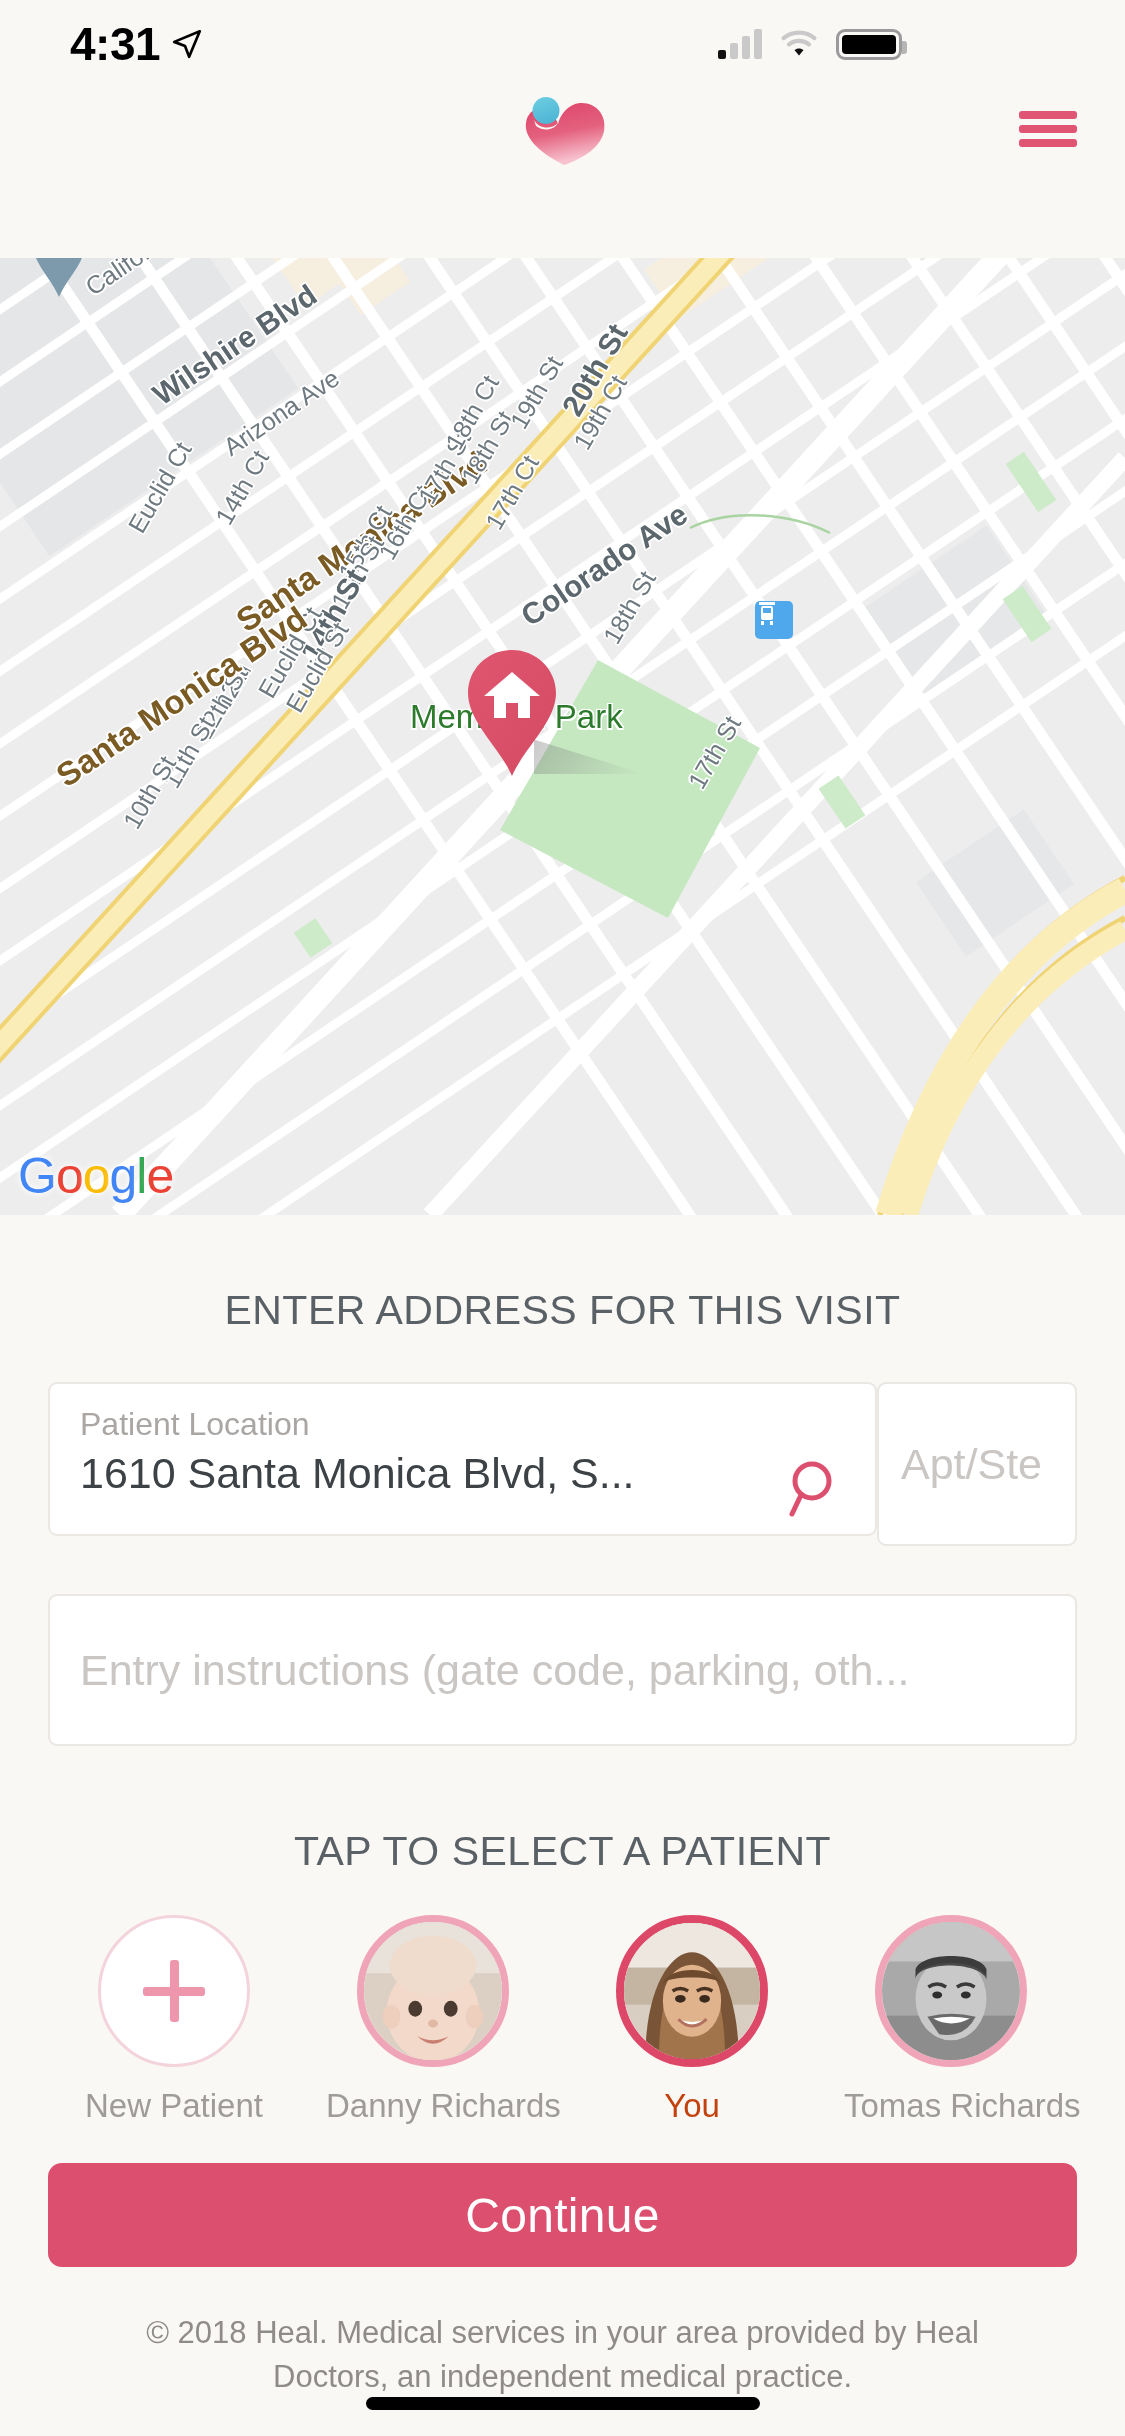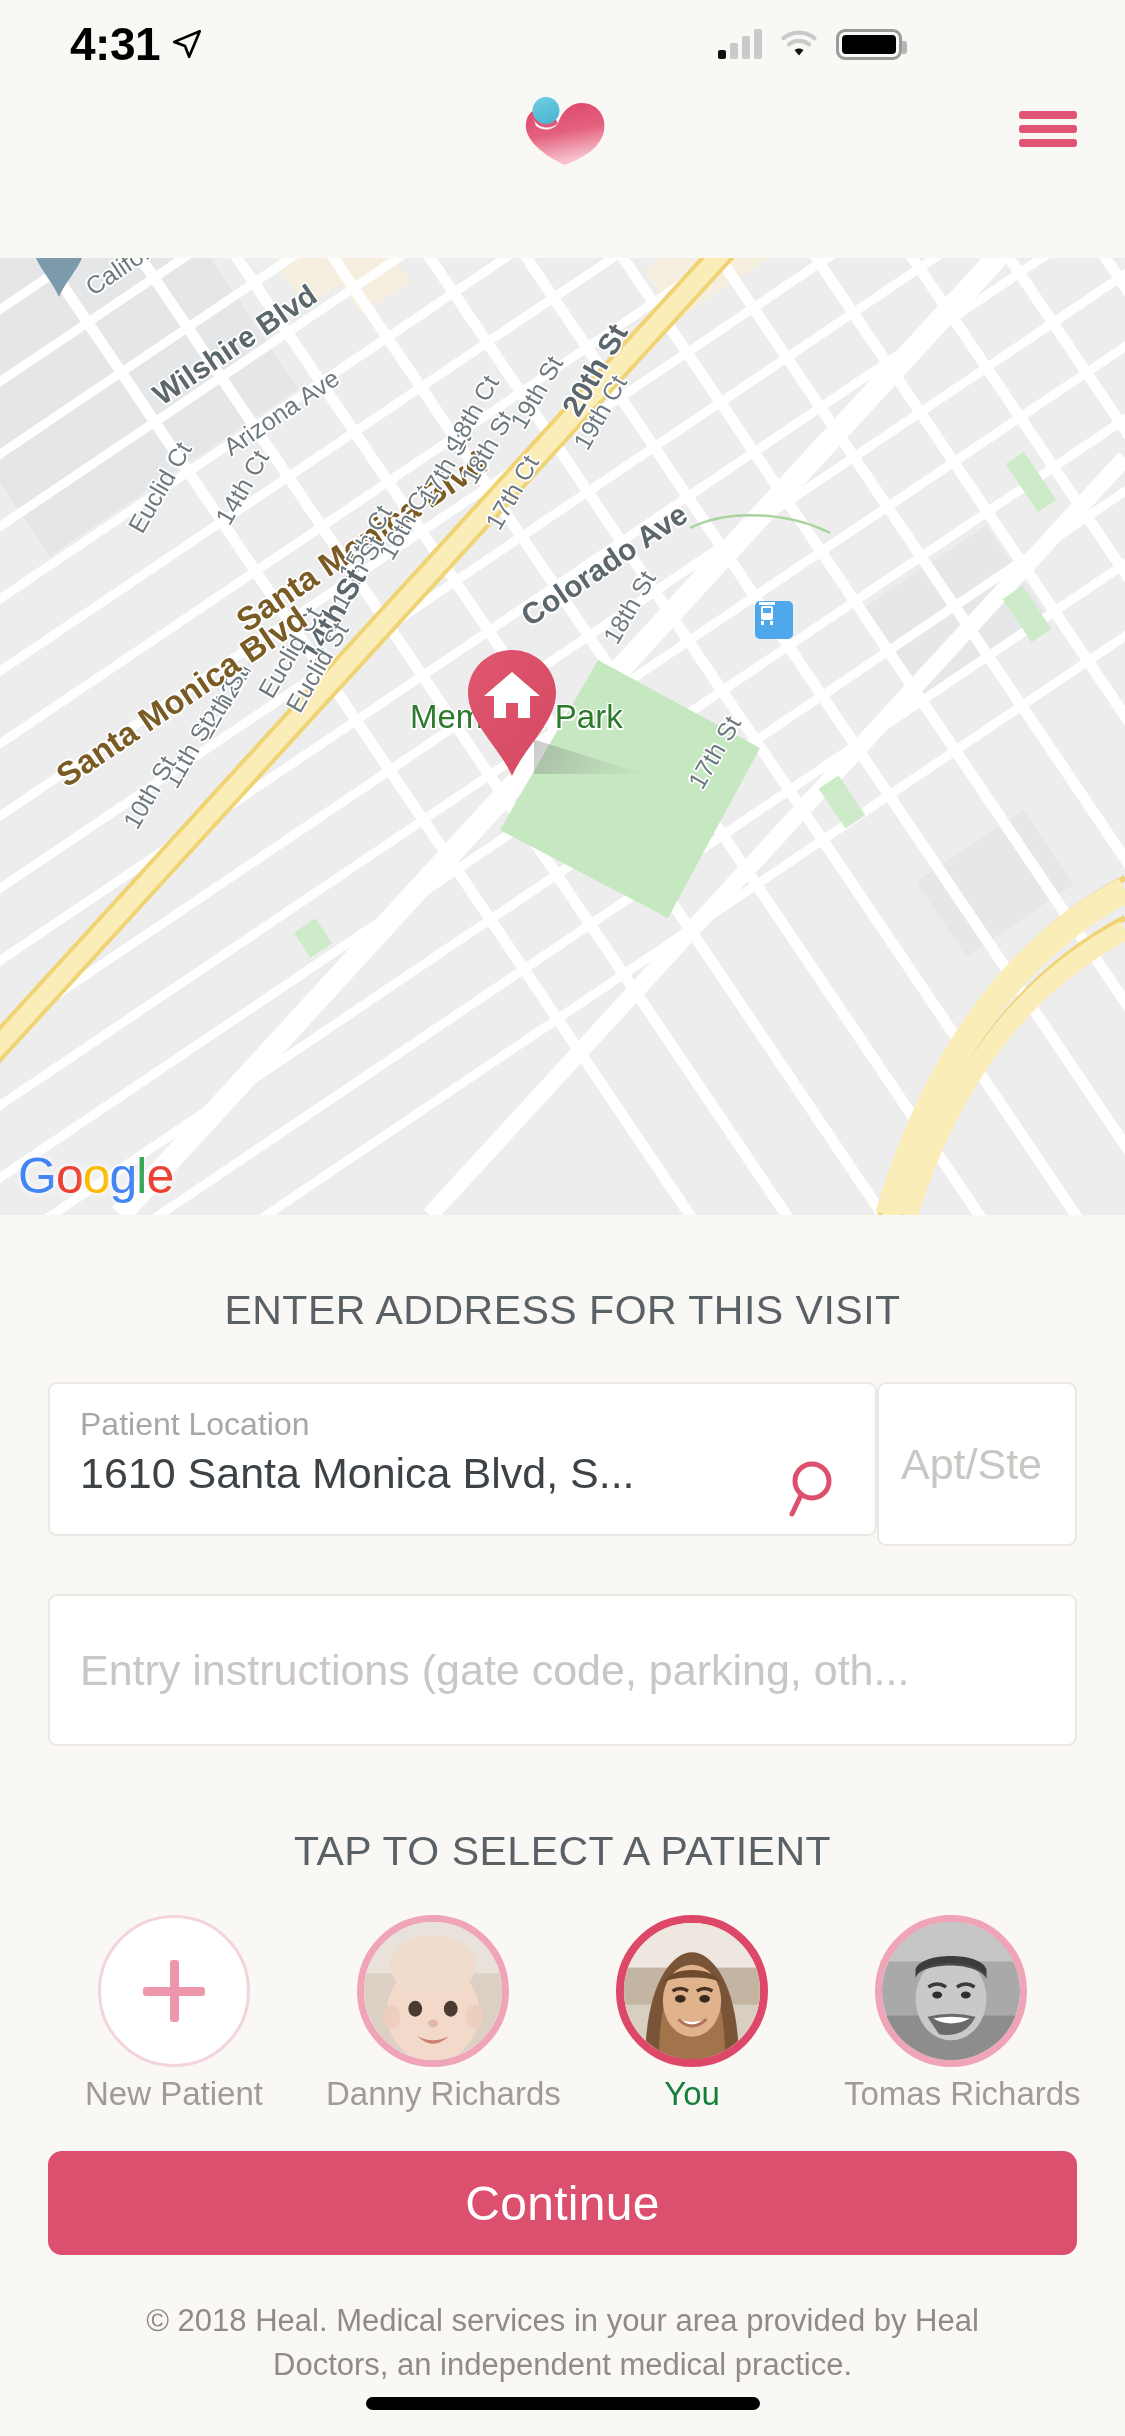--- a/index.html
+++ b/index.html
@@ -155,24 +155,24 @@
     display:flex; align-items:center; justify-content:center;
   }
   .plus { position:relative; width:62px; height:62px; }
   .plus::before, .plus::after {
     content:""; position:absolute; background:#EE96AC; border-radius:3px;
   }
   .plus::before { left:0; top:27px; width:62px; height:9px; }
   .plus::after  { top:0; left:27px; height:62px; width:9px; }
   .avatar-img { width:100%; height:100%; display:block; }
   .patient-name {
-    margin-top:8px; font-size:33px; color:#9E9B98; font-weight:400;
+    margin-top:20px; font-size:33px; color:#9E9B98; font-weight:400;
     white-space:nowrap;
   }
-  .patient-name.selected { color:#15803d; }
+  .patient-name.selected { color:#c2410c; }
 
   
   .cta {
     margin:38px 48px 0 48px; height:104px; background:#DD4F6E;
     border-radius:14px; display:flex; align-items:center; justify-content:center;
     border:none; width:calc(100% - 96px); cursor:pointer;
   }
   .cta span { color:#FFFFFF; font-size:48px; font-weight:400; letter-spacing:0.3px; }
 
   .footer {

